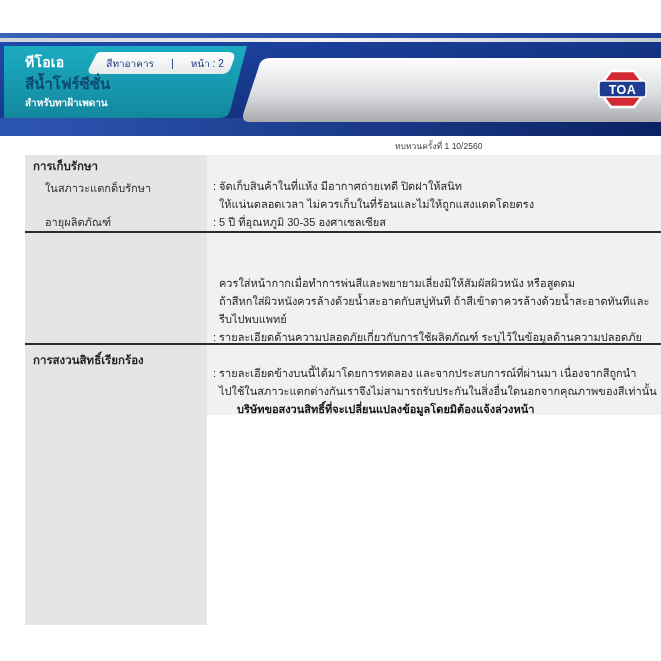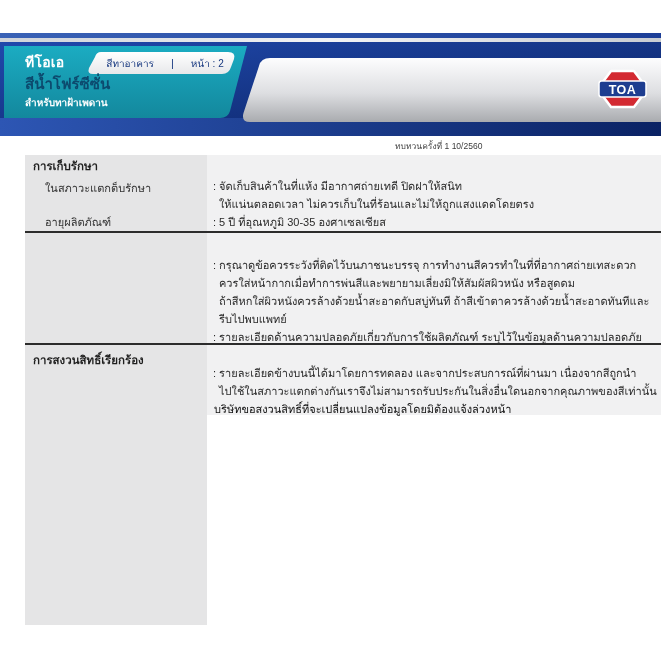--- a/index.html
+++ b/index.html
@@ -19,21 +19,21 @@
     color:#1b1b1b;letter-spacing:.3px;}
   .revision{left:395px;top:139px;width:250px;font-size:8.5px;color:#3c3c3c;}
   
   .leftcol{left:25px;top:155px;width:182px;height:470px;background:#e5e5e6;}
   .rightcol{left:207px;top:155px;width:454px;height:260px;background:#f1f1f2;}
   .divider{left:25px;width:636px;height:2px;background:#2c2c2c;}
   
   .sec-head{font-size:11.5px;font-weight:700;color:#1f1f1f;}
   .row-label{font-size:11px;color:#333333;}
   .val{font-size:11px;color:#2a2a2a;white-space:nowrap;}
-  .val.bold{font-weight:400;color:#111111;}
+  .val.bold{font-weight:700;color:#111111;margin-left:23px;}
 </style>
 </head>
 <body>
 
 <div class="page">
 
   <svg class="abs" style="left:0;top:0" width="661" height="136" viewBox="0 0 661 136">
     <defs>
       <linearGradient id="gStripeBlue" x1="0" y1="0" x2="1" y2="0">
         <stop offset="0" stop-color="#3a62b6"></stop>
@@ -106,21 +106,20 @@
   <div class="abs row-label" style="left:45px;top:179px">ในสภาวะแตกต็บรักษา</div>
   <div class="abs val" style="left:213px;top:177px">: จัดเก็บสินค้าในที่แห้ง มีอากาศถ่ายเทดี ปิดฝาให้สนิท</div>
   <div class="abs val" style="left:219px;top:195px">ให้แน่นตลอดเวลา ไม่ควรเก็บในที่ร้อนและไม่ให้ถูกแสงแดดโดยตรง</div>
 
   <div class="abs row-label" style="left:45px;top:213px">อายุผลิตภัณฑ์</div>
   <div class="abs val" style="left:213px;top:213px">: 5 ปี ที่อุณหภูมิ 30-35 องศาเซลเซียส</div>
 
   <div class="abs divider" style="top:231px"></div>
 
 
-  <div class="abs val" style="left:213px;top:256px">: กรุณาดูข้อควรระวังที่ติดไว้บนภาชนะบรรจุ การทำงานสีควรทำในที่ที่อากาศถ่ายเทสะดวก</div>
   <div class="abs val" style="left:219px;top:292px">ถ้าสีหกใส่ผิวหนังควรล้างด้วยน้ำสะอาดกับสบู่ทันที ถ้าสีเข้าตาควรล้างด้วยน้ำสะอาดทันทีและ</div>
   <div class="abs val" style="left:219px;top:274px">ควรใส่หน้ากากเมื่อทำการพ่นสีและพยายามเลี่ยงมิให้สัมผัสผิวหนัง หรือสูดดม</div>
   <div class="abs val" style="left:219px;top:310px">รีบไปพบแพทย์</div>
   <div class="abs val" style="left:213px;top:328px">: รายละเอียดด้านความปลอดภัยเกี่ยวกับการใช้ผลิตภัณฑ์ ระบุไว้ในข้อมูลด้านความปลอดภัย</div>
 
   <div class="abs divider" style="top:343px"></div>
 
   <div class="abs sec-head" style="left:33px;top:351px">การสงวนสิทธิ์เรียกร้อง</div>
 
   <div class="abs val" style="left:213px;top:364px">: รายละเอียดข้างบนนี้ได้มาโดยการทดลอง และจากประสบการณ์ที่ผ่านมา  เนื่องจากสีถูกนำ</div>

